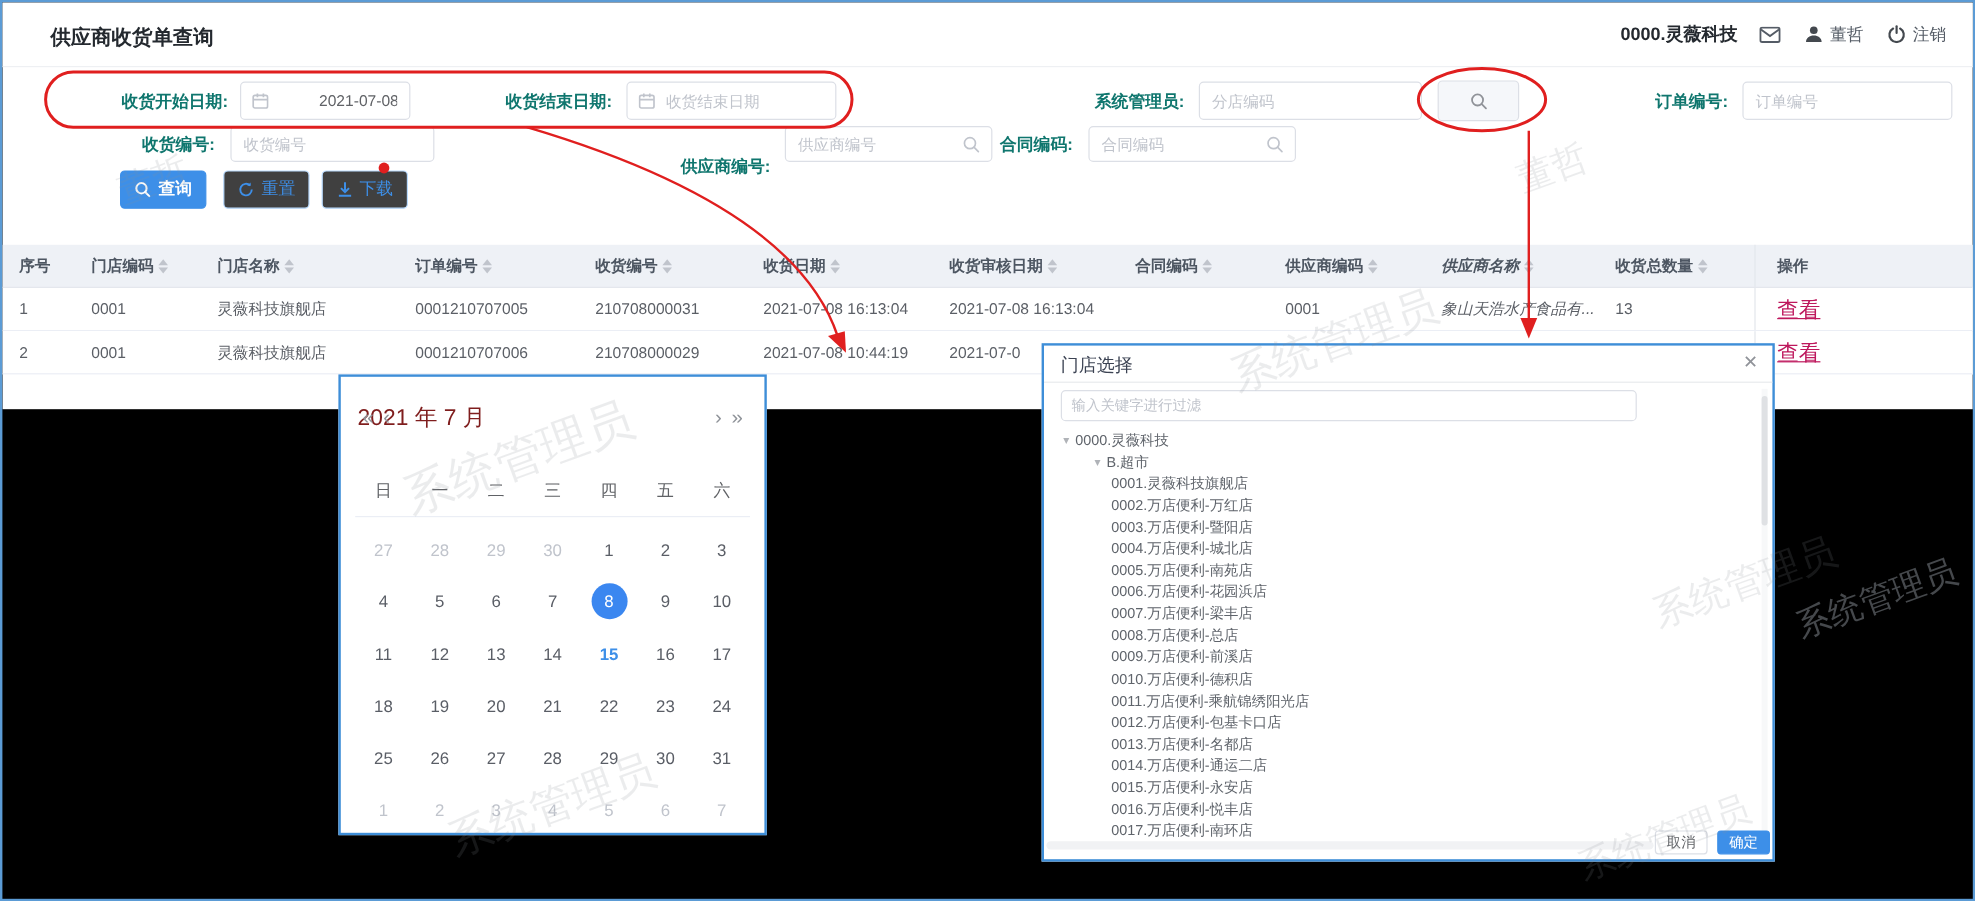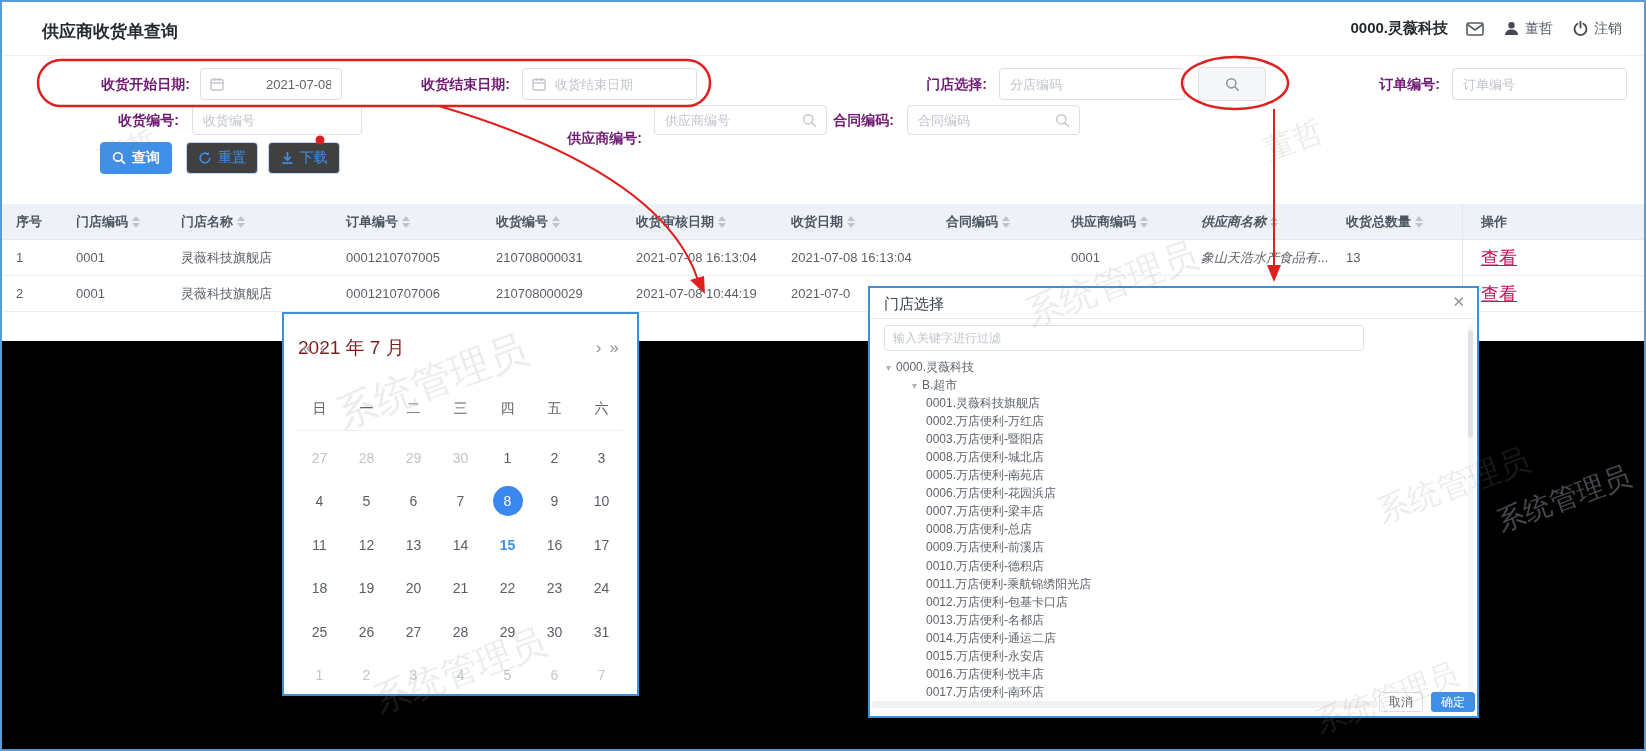--- a/index.html
+++ b/index.html
@@ -12,21 +12,21 @@
   .app { position:absolute; left:0; top:0; width:1642px; height:339px; background:#fff; z-index:1; }
   .topbar { position:absolute; left:0; top:0; width:100%; height:54px; background:#fff;
             border-bottom:1px solid #eef0f3; }
   .page-title { position:absolute; left:40px; top:18px; font-size:17px; font-weight:700; color:#24292f; }
   .top-right { position:absolute; right:22px; top:17px; display:flex; align-items:center; gap:18px; }
   .company { font-size:15px; font-weight:700; color:#24292f; }
   .top-ico { width:18px; height:18px; display:inline-flex; align-items:center; justify-content:center; }
   .top-item { display:flex; align-items:center; gap:5px; font-size:14px; color:#555c66; cursor:pointer; }
 
   
-  .fl { position:absolute; font-size:14px; font-weight:700; color:#701a75; line-height:32px; text-align:right; }
+  .fl { position:absolute; font-size:14px; font-weight:700; color:#0f766e; line-height:32px; text-align:right; }
   .fin { position:absolute; height:32px; border:1px solid #dcdfe6; border-radius:4px; background:#fff; }
   .fin input { width:100%; height:100%; border:none; outline:none; background:transparent;
                font-size:13px; color:#606266; padding:0 10px; font-family:inherit; }
   .fin input::placeholder { color:#c0c4cc; }
   .fin.has-lico input { padding-left:32px; }
   .lico { position:absolute; left:9px; top:8px; width:15px; height:15px; color:#c0c4cc; }
   .rico { position:absolute; right:9px; top:8px; width:15px; height:15px; color:#c0c4cc; }
   .search-btn { position:absolute; width:68px; height:34px; background:#f5f7fa; border:1px solid #dcdfe6;
                 border-radius:4px; display:flex; align-items:center; justify-content:center;
                 color:#909399; cursor:pointer; }
@@ -156,21 +156,21 @@
         <svg width="14" height="14" viewBox="0 0 14 14">
             <rect x="1" y="2.5" width="12" height="10.5" rx="1.5" fill="none" stroke="#c0c4cc" stroke-width="1.4"></rect>
             <line x1="1" y1="6" x2="13" y2="6" stroke="#c0c4cc" stroke-width="1.4"></line>
             <line x1="4.5" y1="1" x2="4.5" y2="4" stroke="#c0c4cc" stroke-width="1.4"></line>
             <line x1="9.5" y1="1" x2="9.5" y2="4" stroke="#c0c4cc" stroke-width="1.4"></line>
           </svg>
       </span>
       <input placeholder="收货结束日期" style="">
     </div>
 
-    <div class="fl" style="left:905px;top:66px;width:80px;">门店选择:</div>
+    <div class="fl" style="left:905px;top:66px;width:80px;">系统管理员:</div>
     <div class="fin" style="left:997px;top:66px;width:186px;">
       <input placeholder="分店编码" style="">
     </div>
     <div class="search-btn" style="left:1196px;top:65px;">
       <svg width="15" height="15" viewBox="0 0 15 15">
           <circle cx="6.3" cy="6.3" r="4.6" fill="none" stroke="#909399" stroke-width="1.5"></circle>
           <line x1="9.8" y1="9.8" x2="13.3" y2="13.3" stroke="#909399" stroke-width="1.5" stroke-linecap="round"></line>
         </svg>
     </div>
 
@@ -255,29 +255,29 @@
               <i class="dn"></i>
             </span>
           </div>
           <div class="th c4">
             <span>收货编号</span>
             <span class="sort">
               <i class="up"></i>
               <i class="dn"></i>
             </span>
           </div>
+          <div class="th c5">
+            <span>收货日期</span>
+            <span class="sort">
+              <i class="up"></i>
+              <i class="dn"></i>
+            </span>
+          </div>
           <div class="th c6">
             <span>收货审核日期</span>
-            <span class="sort">
-              <i class="up"></i>
-              <i class="dn"></i>
-            </span>
-          </div>
-          <div class="th c5">
-            <span>收货日期</span>
             <span class="sort">
               <i class="up"></i>
               <i class="dn"></i>
             </span>
           </div>
           <div class="th c7">
             <span>合同编码</span>
             <span class="sort">
               <i class="up"></i>
               <i class="dn"></i>
@@ -512,21 +512,21 @@
         <div class="titem lv2">
           <span>0001.灵薇科技旗舰店</span>
         </div>
         <div class="titem lv2">
           <span>0002.万店便利-万红店</span>
         </div>
         <div class="titem lv2">
           <span>0003.万店便利-暨阳店</span>
         </div>
         <div class="titem lv2">
-          <span>0008.万店便利-城北店</span>
+          <span>0004.万店便利-城北店</span>
         </div>
         <div class="titem lv2">
           <span>0005.万店便利-南苑店</span>
         </div>
         <div class="titem lv2">
           <span>0006.万店便利-花园浜店</span>
         </div>
         <div class="titem lv2">
           <span>0007.万店便利-梁丰店</span>
         </div>

